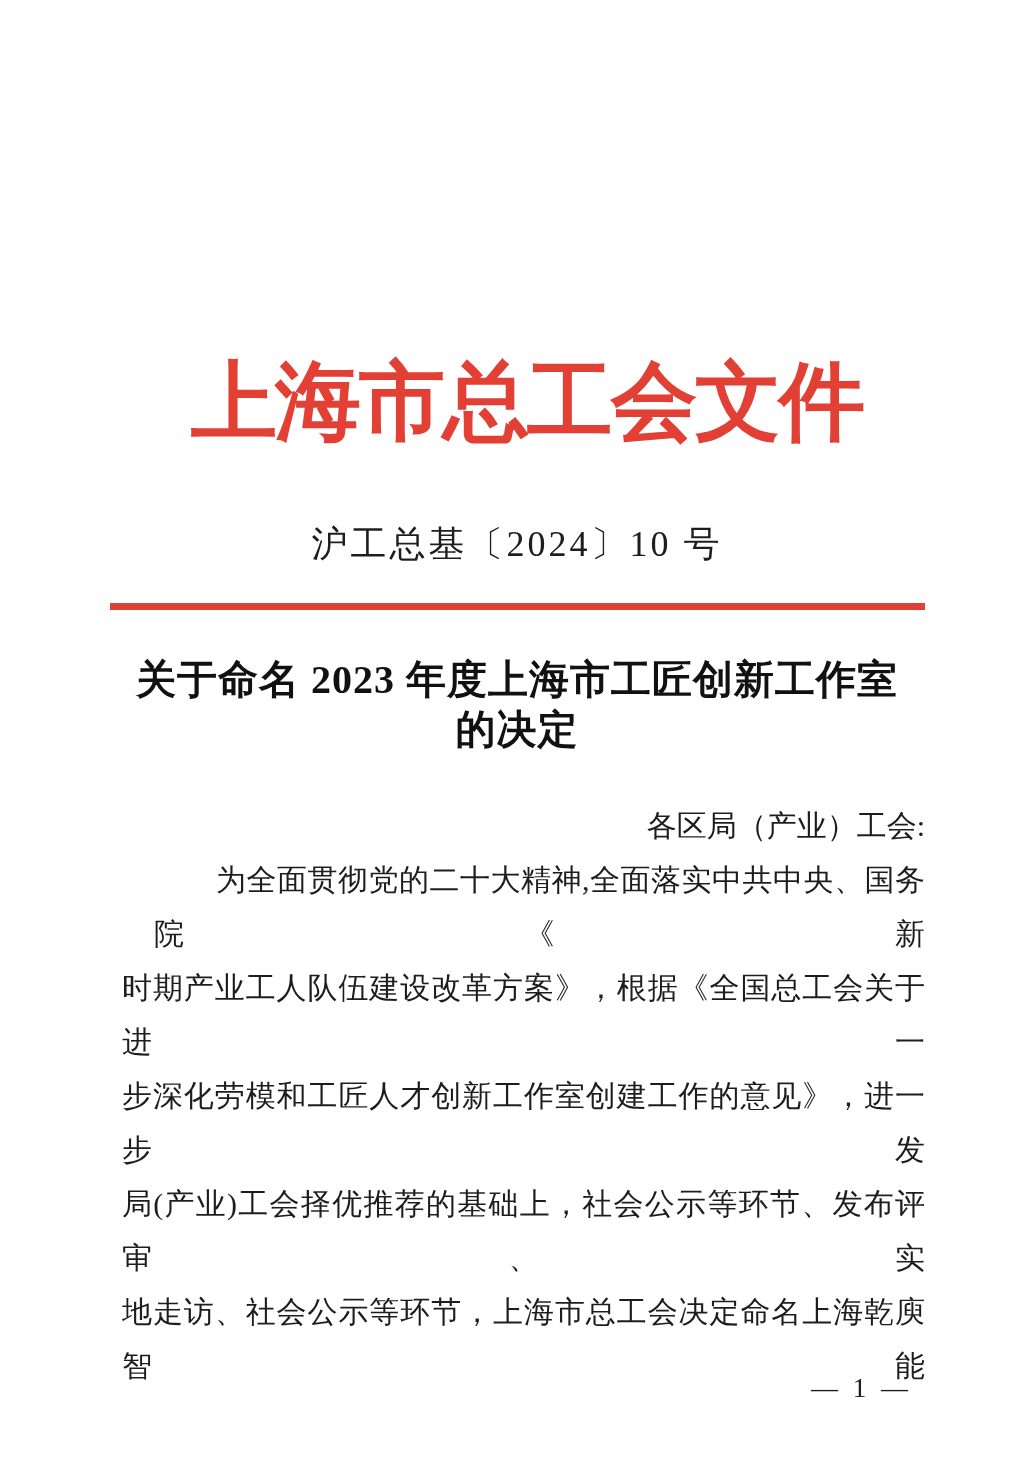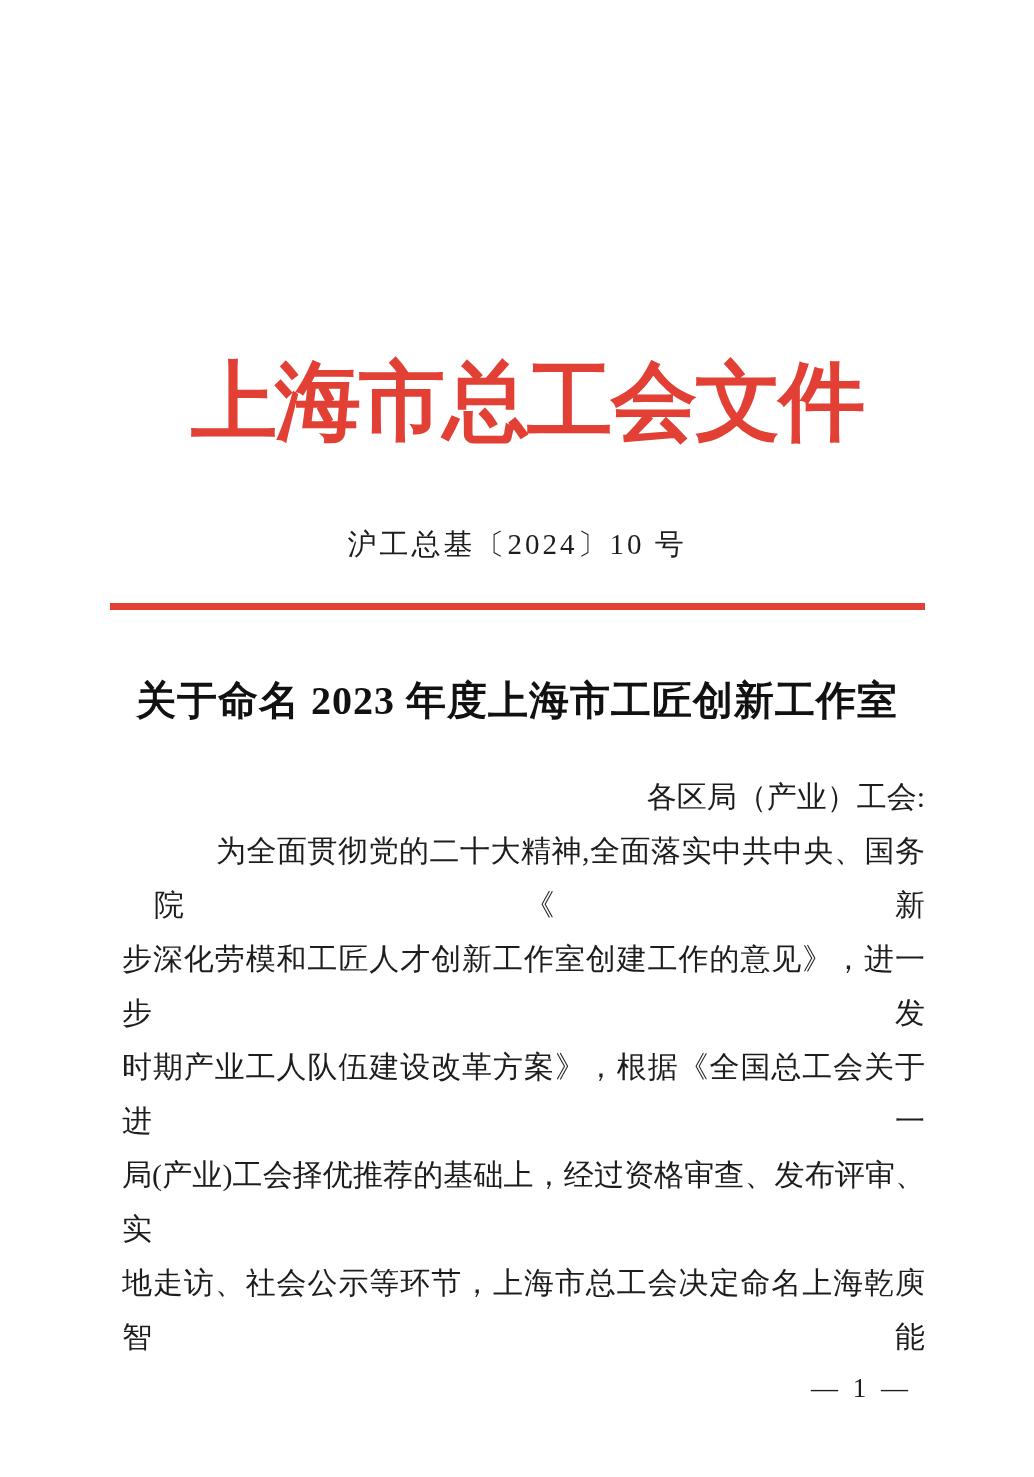--- a/index.html
+++ b/index.html
@@ -24,33 +24,33 @@
     line-height: 100px;
     font-weight: bold;
     letter-spacing: -2px;
     color: var(--accent, #e23f35);
     white-space: nowrap;
     padding-left: 20px;
   }
   .doc-number {
     margin-top: 76px;
     text-align: center;
-    font-size: 29px;
+    font-size: 36px;
     line-height: 32px;
     letter-spacing: 3px;
     color: #1d1d1f;
   }
   .red-rule {
     margin: 43px auto 0 auto;
     width: 815px;
     height: 7px;
     background: var(--accent, #e23f35);
   }
   .doc-title {
-    margin-top: 66px;
+    margin-top: 45px;
     text-align: center;
     font-size: 40px;
     line-height: 50px;
     font-weight: bold;
     letter-spacing: 1px;
     color: #111111;
   }
   .content {
     margin-top: 44px;
     padding: 0 109px 0 122px;
@@ -87,28 +87,29 @@
 <div class="page">
 
   <div class="masthead">上海市总工会文件</div>
 
   <div class="doc-number">沪工总基〔2024〕10 号</div>
 
   <div class="red-rule"></div>
 
   <div class="doc-title">
     <div>关于命名 2023 年度上海市工匠创新工作室</div>
+    <div>的决定</div>
   </div>
 
   <div class="content">
     <div class="salutation">各区局（产业）工会:</div>
 
     <div class="body-line first">为全面贯彻党的二十大精神,全面落实中共中央、国务院《新</div>
+    <div class="body-line">时期产业工人队伍建设改革方案》，根据《全国总工会关于进一</div>
     <div class="body-line">步深化劳模和工匠人才创新工作室创建工作的意见》，进一步发</div>
-    <div class="body-line">时期产业工人队伍建设改革方案》，根据《全国总工会关于进一</div>
-    <div class="body-line">局(产业)工会择优推荐的基础上，经过资格审查、发布评审、实</div>
+    <div class="body-line">局(产业)工会择优推荐的基础上，社会公示等环节、发布评审、实</div>
     <div class="body-line">地走访、社会公示等环节，上海市总工会决定命名上海乾庾智能</div>
 
   </div>
 
   <div class="page-number">— 1 —</div>
 
 </div>
 
 </body></html>

